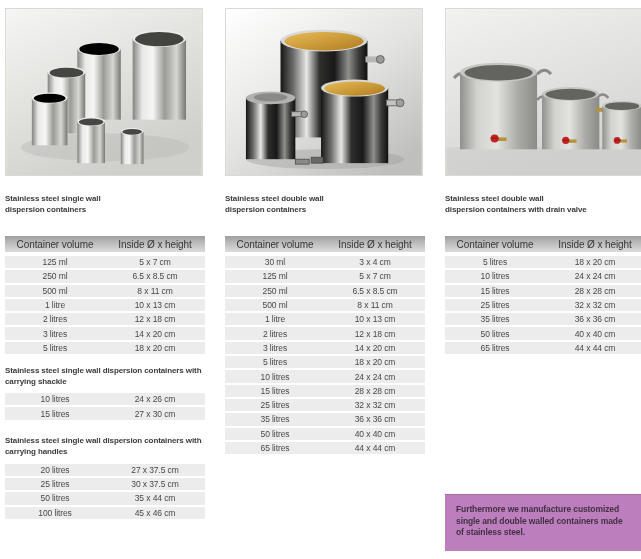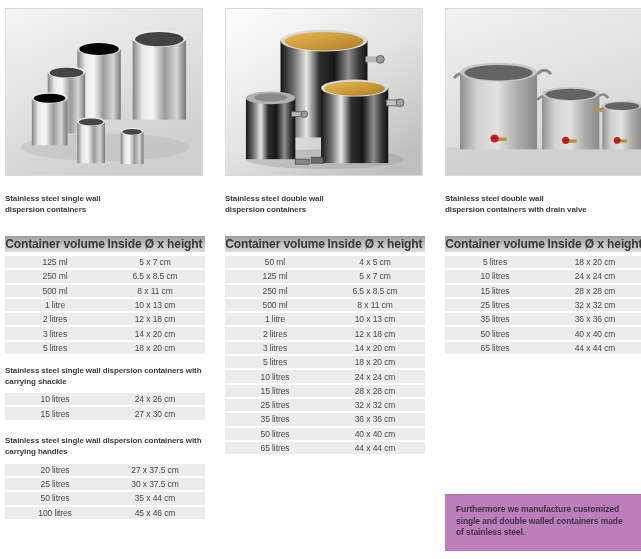--- a/index.html
+++ b/index.html
@@ -23,21 +23,21 @@
   }
   .m-h1{margin-top:17px;min-height:22px;}
   .m-h2{margin-top:11px;min-height:22px;}
   .m-h3{margin-top:15px;min-height:22px;}
 
   .thead{
     display:flex;height:16px;align-items:center;margin-top:21px;margin-bottom:4px;
     background:linear-gradient(180deg,#9e9e9e 0%,#bdbdbd 45%,#dcdcdc 100%);
   }
   .thead span{
-    flex:1;text-align:center;font-size:12px;font-weight:bold;color:#373737;
+    flex:1;text-align:center;font-size:10px;font-weight:normal;color:#373737;
     letter-spacing:-0.1px;
   }
   .tbody{margin-top:0;}
   .m-tbl2{margin-top:6px;}
   .m-tbl3{margin-top:7px;}
   .trow{
     display:flex;height:12.3px;margin-bottom:2px;background:#ececec;align-items:center;
   }
   .trow span{flex:1;text-align:center;font-size:8.5px;color:#484848;letter-spacing:-0.1px;}
 
@@ -250,25 +250,25 @@
 
     <div class="sec-heading m-h1">Stainless steel double wall
 dispersion containers</div>
 
     <div class="thead">
       <span>Container volume</span>
       <span>Inside Ø x height</span>
     </div>
     <div class="tbody">
 
-
-        <div class="trow">
-          <span>50 ml</span>
-          <span>4 x 5 cm</span>
-        </div>
+        <div class="trow">
+          <span>30 ml</span>
+          <span>3 x 4 cm</span>
+        </div>
+
 
         <div class="trow">
           <span>125 ml</span>
           <span>5 x 7 cm</span>
         </div>
 
         <div class="trow">
           <span>250 ml</span>
           <span>6.5 x 8.5 cm</span>
         </div>

